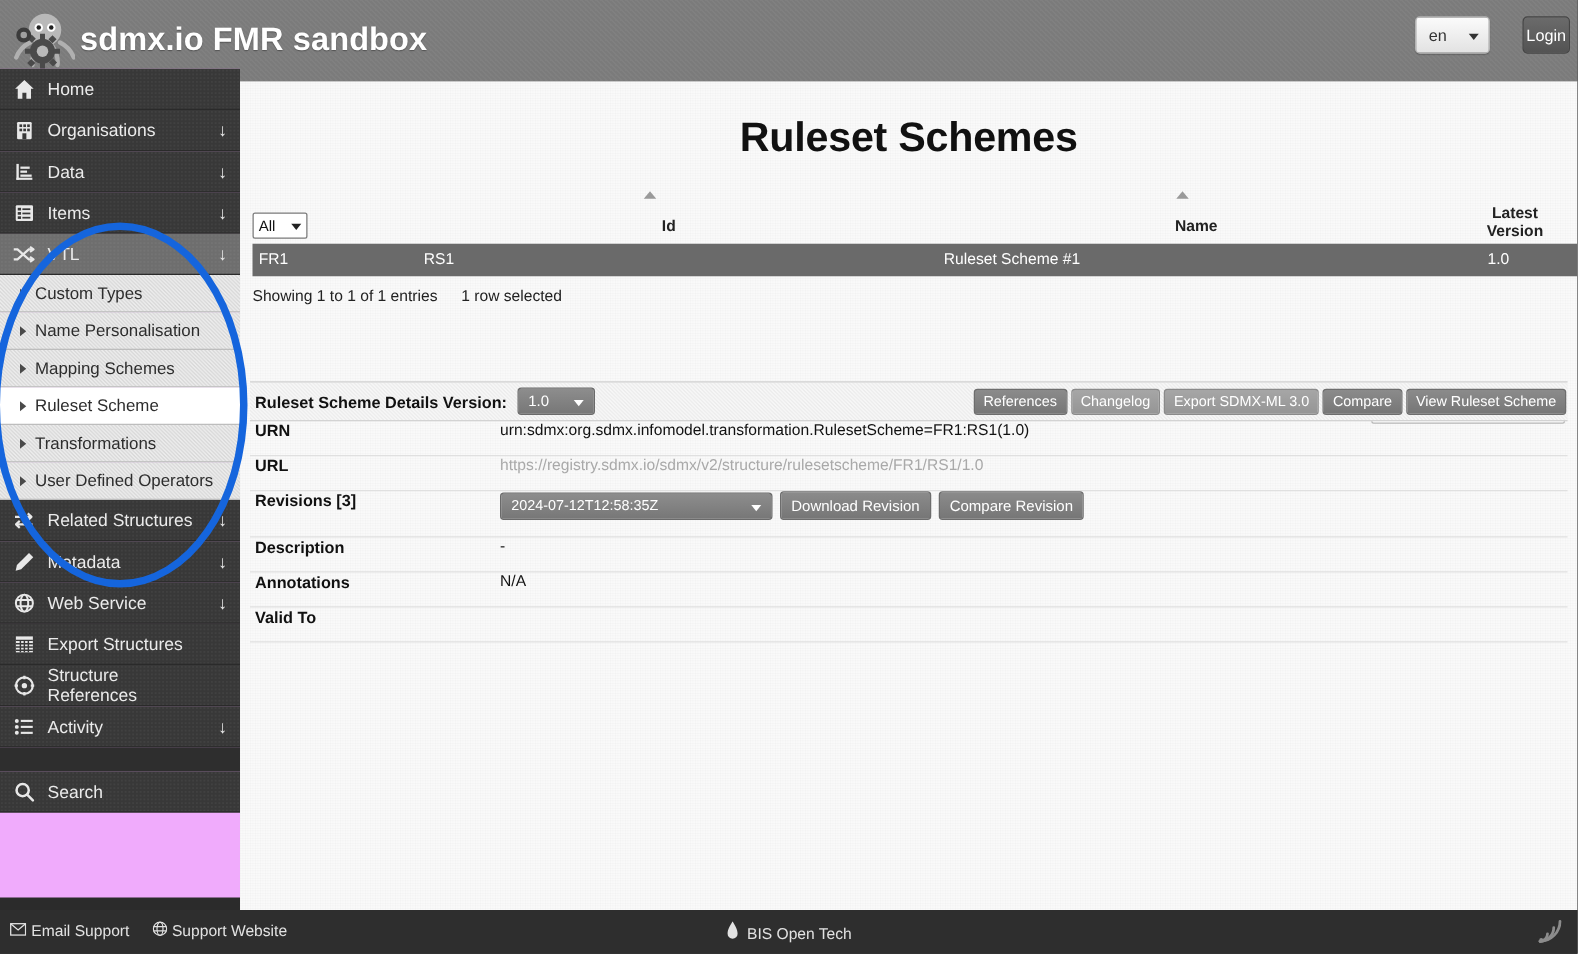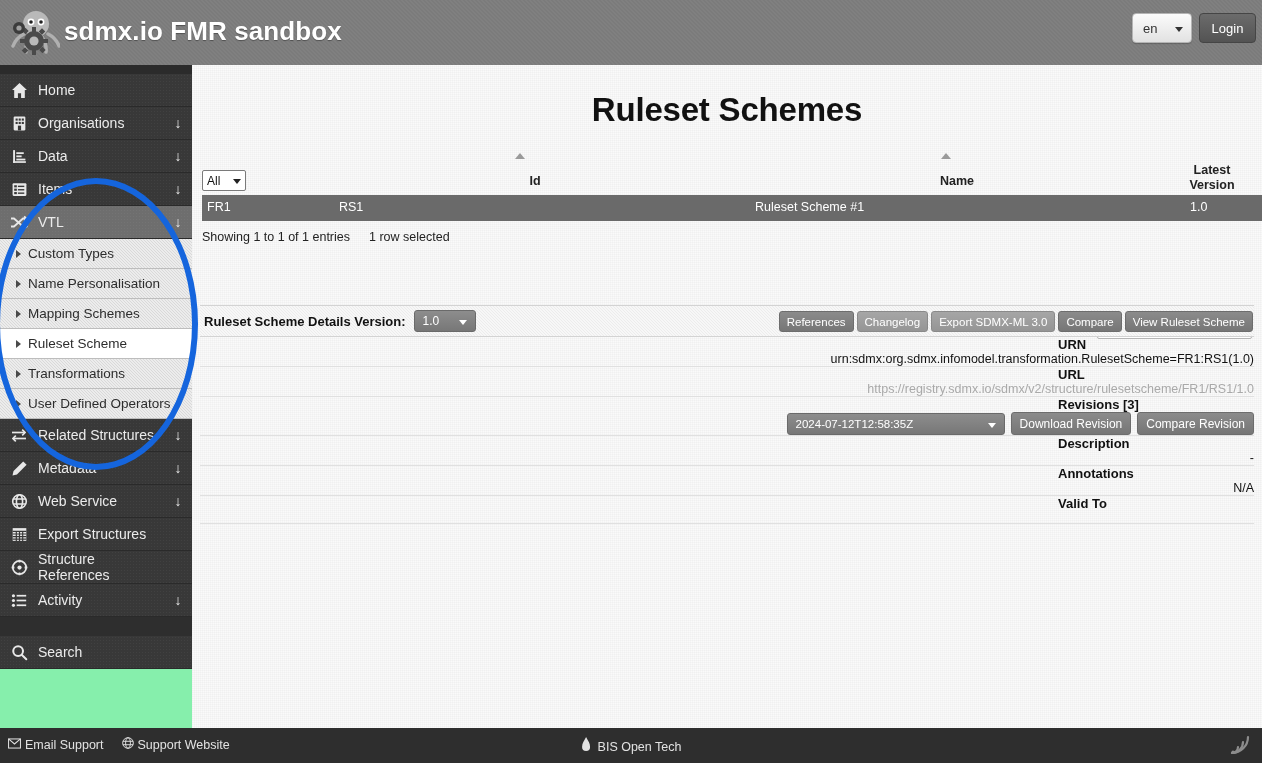--- a/index.html
+++ b/index.html
@@ -38,31 +38,31 @@
     box-shadow: 0 1px 1px rgba(0,0,0,.2);
   }
   #lang-caret {
     position: absolute; right: 8px; top: 13px;
     width: 0; height: 0;
     border-left: 4px solid transparent; border-right: 4px solid transparent;
     border-top: 5px solid #333;
   }
   #login-btn {
     position: absolute; right: 6px; top: 13px;
-    width: 57px; height: 30px;
+    width: 38px; height: 30px;
     background: linear-gradient(#6b6b6b, #535353);
     border: 1px solid #454545; border-radius: 4px;
     color: #fff; font-size: 13px;
     display: flex; align-items: center; justify-content: center;
   }
 
   
   #sidebar {
-    position: absolute; left: 0; top: 74px; width: 192px; height: 663px;
-    background: #86efac;
+    position: absolute; left: 0; top: 55px; width: 192px; height: 663px;
+    background: #f0abfc;
   }
   .nav-item {
     position: relative; height: 33px; width: 192px;
     display: flex; align-items: center;
     background: #383838;
     background-image: radial-gradient(rgba(255,255,255,.045) 1px, transparent 1px);
     background-size: 3px 3px;
     border-bottom: 1px solid #2a2a2a;
     color: #ebebeb; font-size: 14px;
   }
@@ -202,21 +202,21 @@
     color: #fff; font-size: 11.5px;
     display: flex; align-items: center;
   }
   .dbtn.light {
     background: linear-gradient(#a6a6a6, #959595);
     border-color: #8a8a8a;
   }
   .detail-row {
     position: relative; min-height: 28px;
     border-bottom: 1px solid #e0e0e0;
-    display: flex; align-items: flex-end; flex-direction: column;
+    display: flex; align-items: flex-start;
   }
   .detail-label {
     width: 200px; padding-left: 4px;
     font-size: 13px; font-weight: bold; color: #111;
   }
   .detail-value { font-size: 12.5px; color: #111; }
   .detail-value.muted { color: #a9a9a9; }
   #rev-row { min-height: 37px; }
   #rev-select {
     position: relative; width: 218px; height: 22px;

